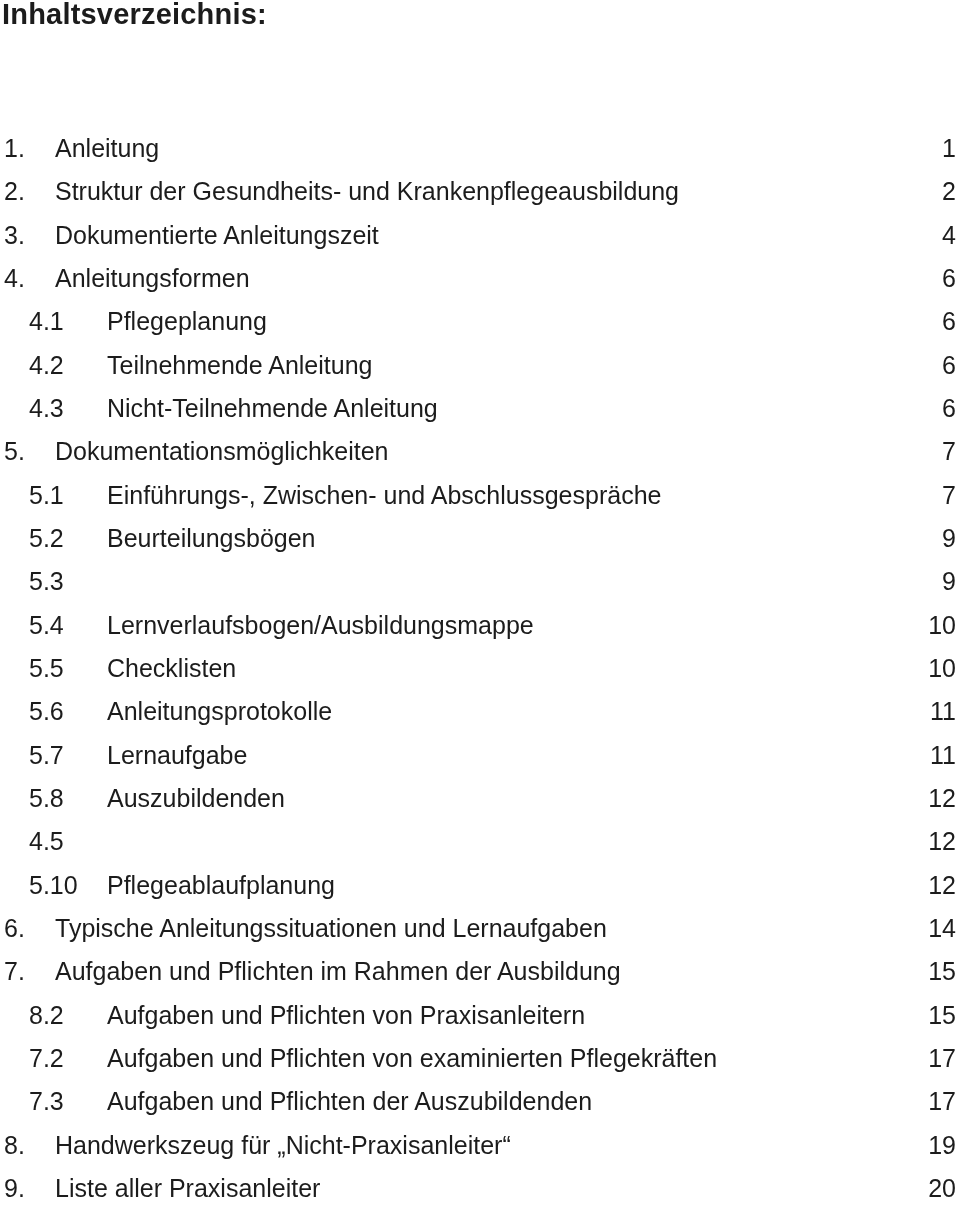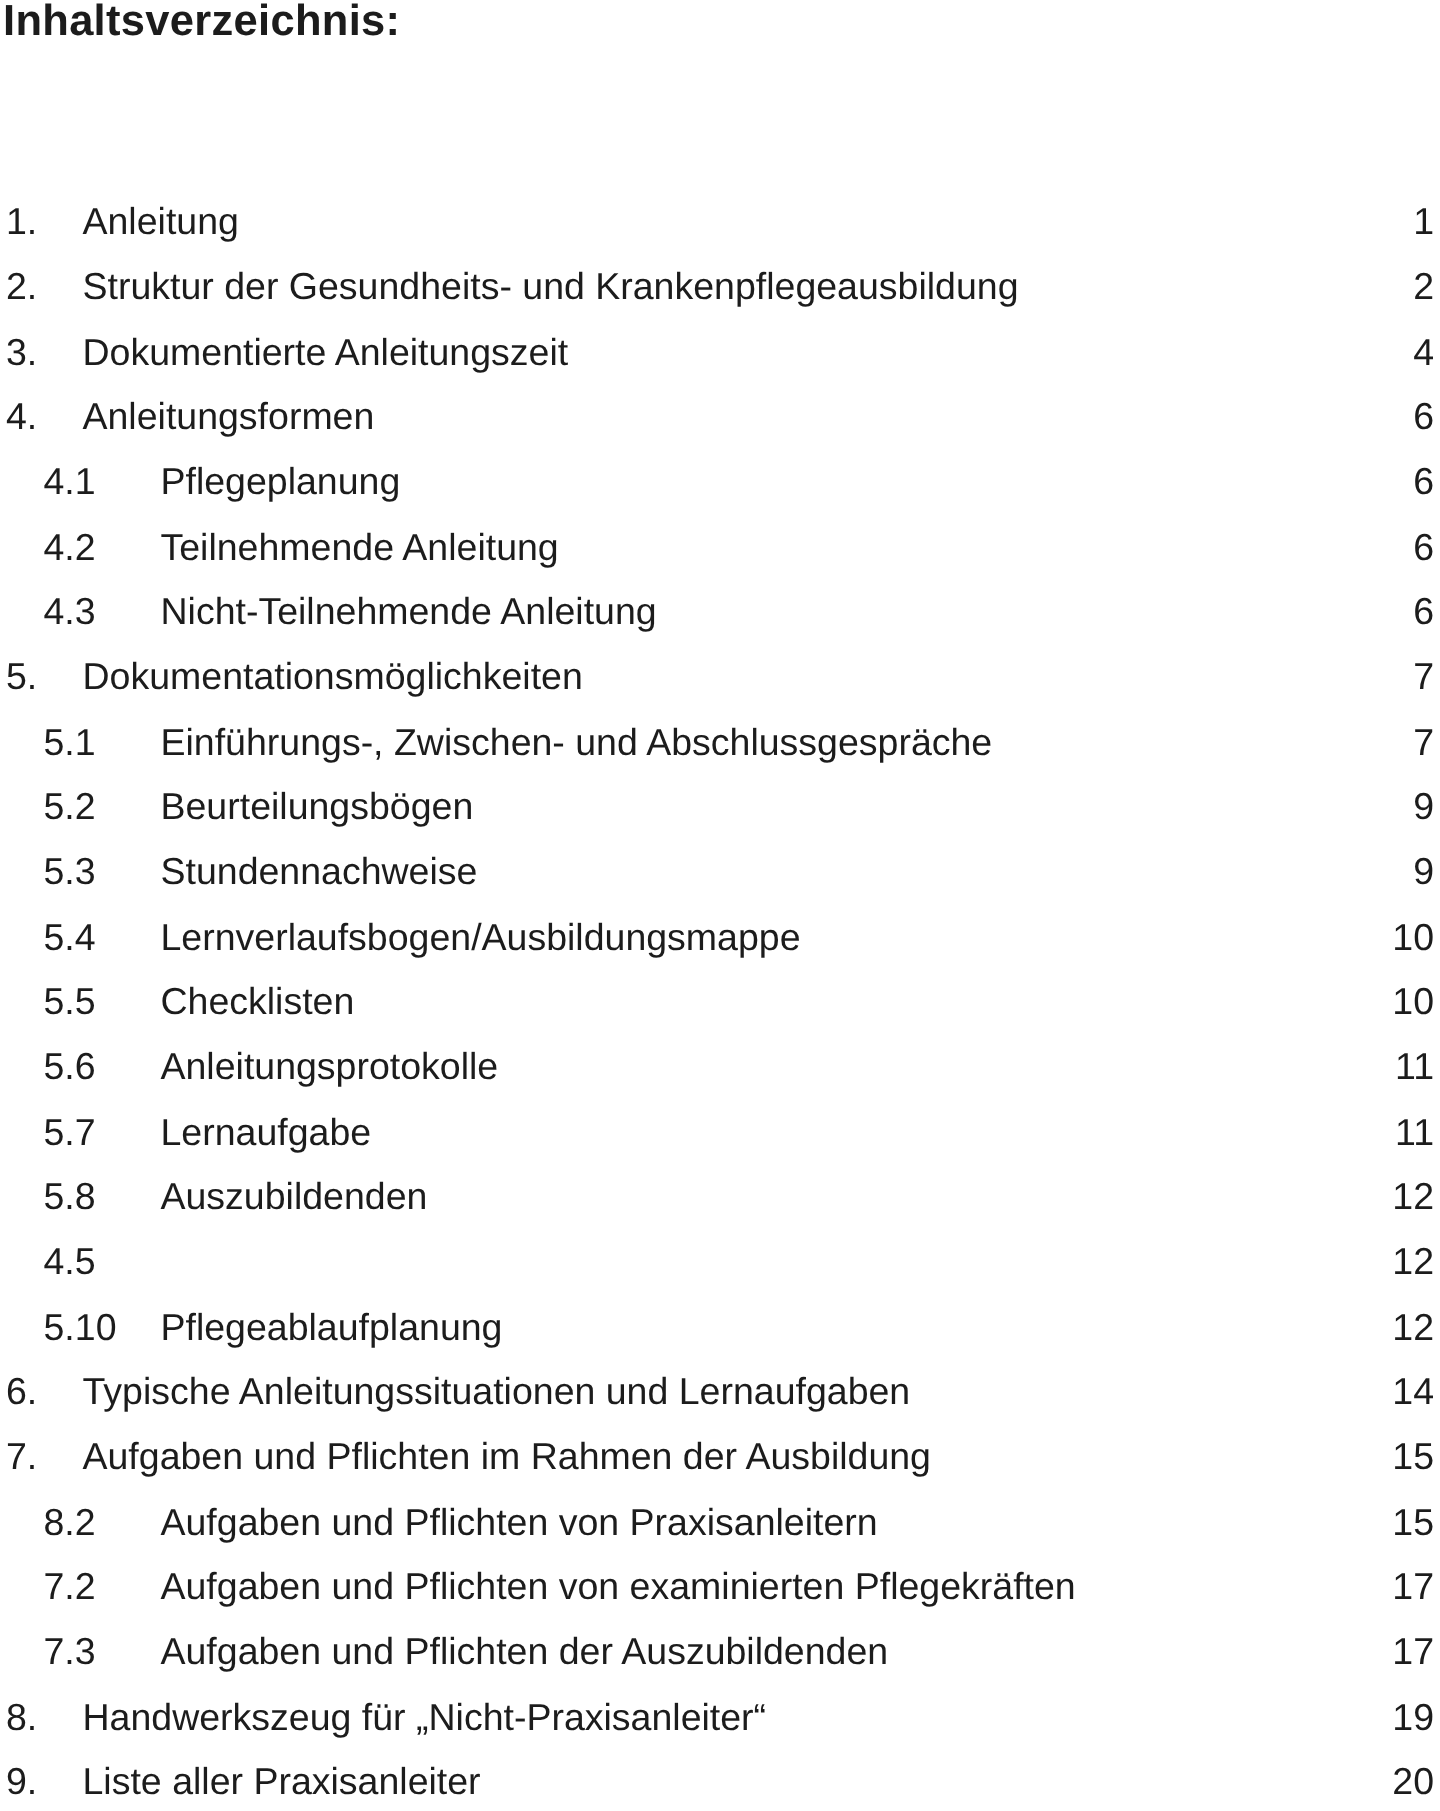--- a/index.html
+++ b/index.html
@@ -120,21 +120,20 @@
   </div>
 
   <div class="toc-row level-2">
     <span class="toc-num">5.2</span>
     <span class="toc-label">Beurteilungsbögen</span>
     <span class="toc-page">9</span>
   </div>
 
   <div class="toc-row level-2">
     <span class="toc-num">5.3</span>
-    <span class="toc-label">Stundennachweise</span>
     <span class="toc-page">9</span>
   </div>
 
   <div class="toc-row level-2">
     <span class="toc-num">5.4</span>
     <span class="toc-label">Lernverlaufsbogen/Ausbildungsmappe</span>
     <span class="toc-page">10</span>
   </div>
 
   <div class="toc-row level-2">

